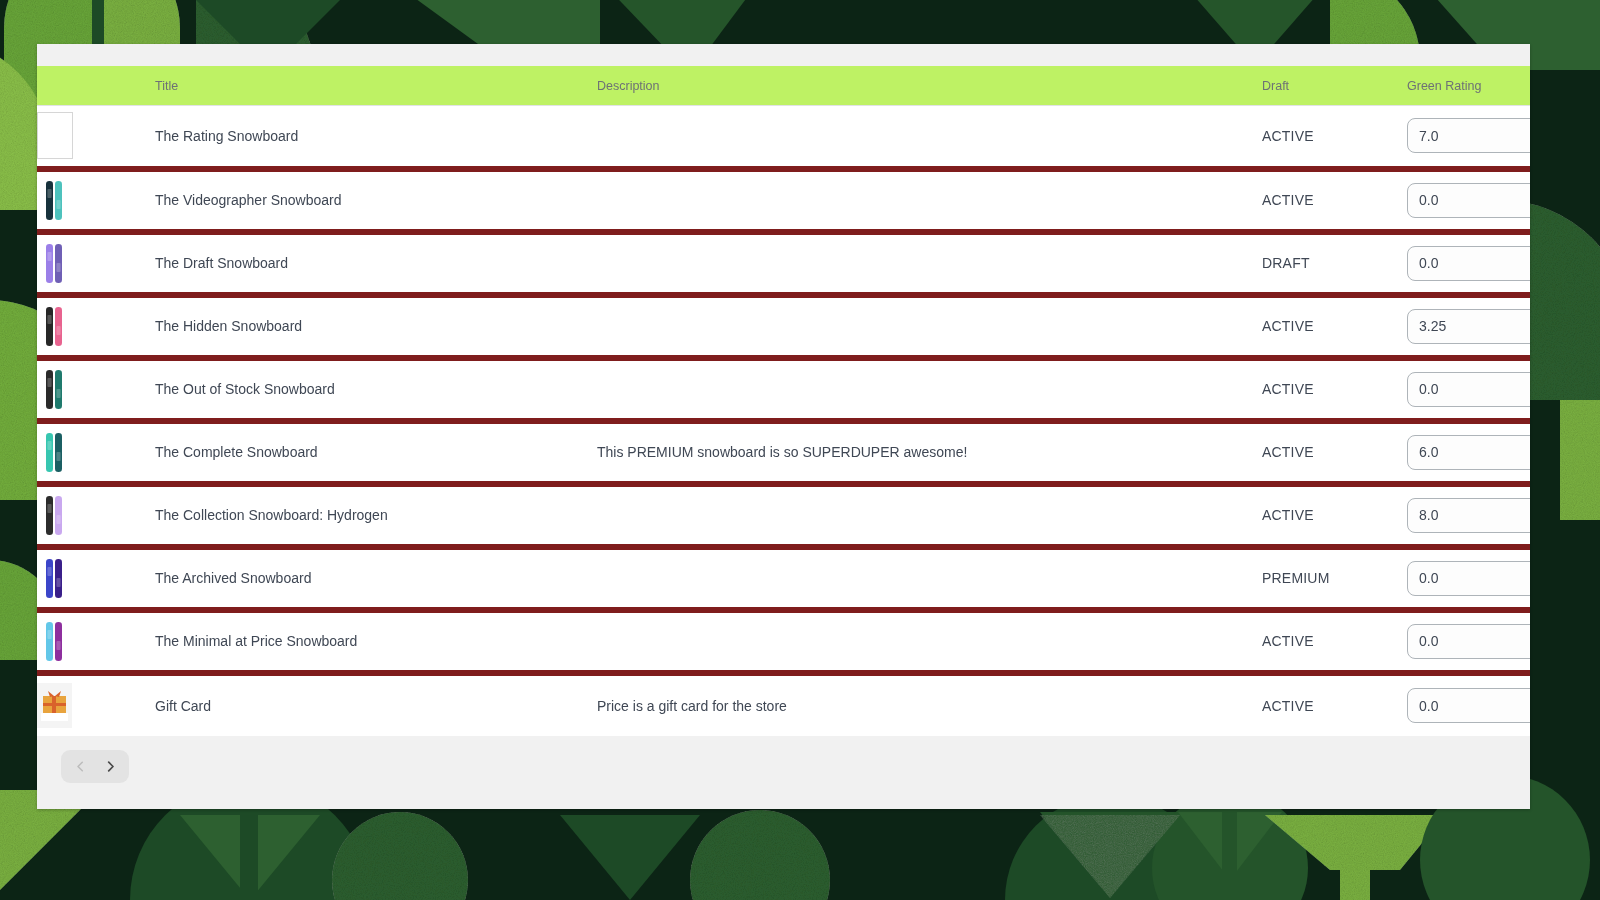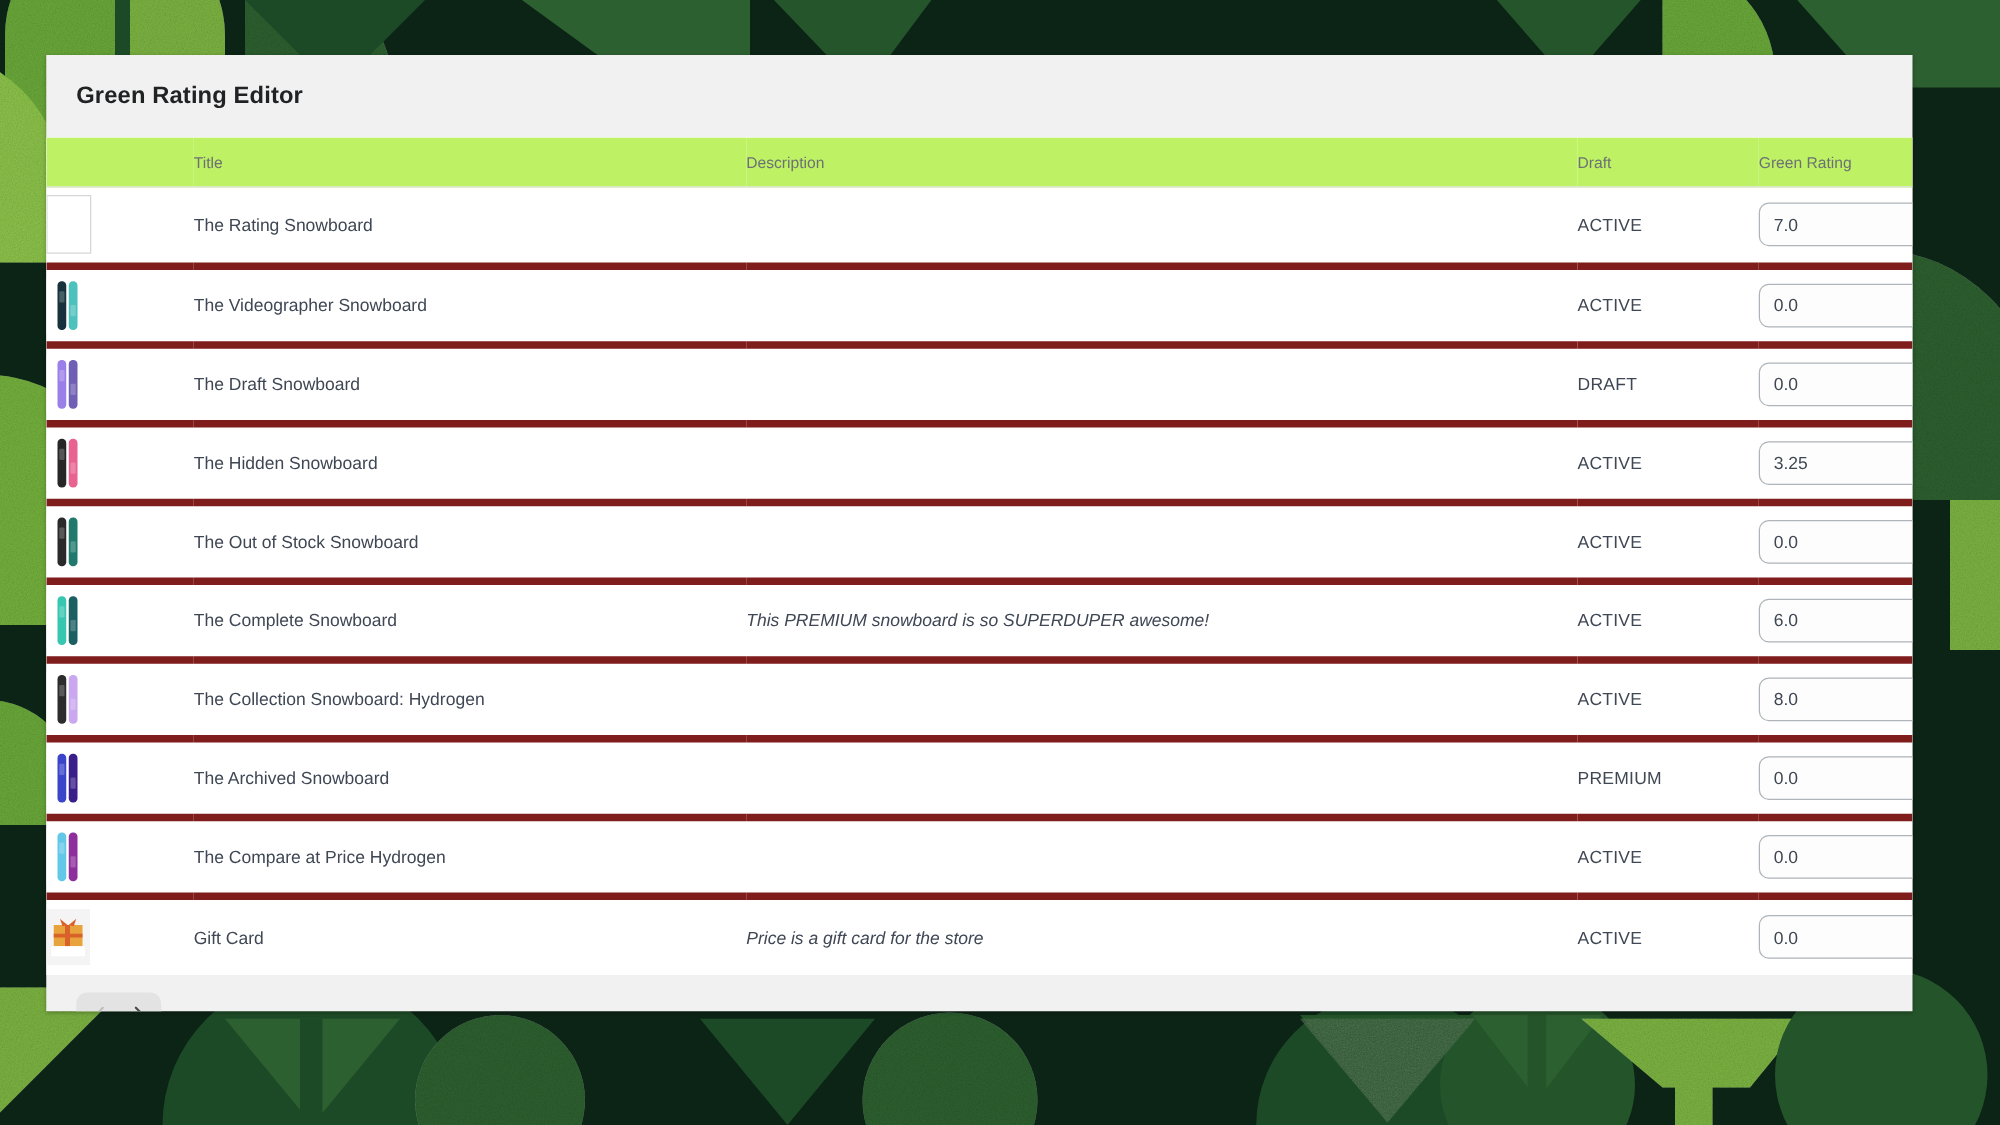--- a/index.html
+++ b/index.html
@@ -92,21 +92,21 @@
 
   table.index-table tbody td {
     font-size: 14px;
     color: #3f4754;
     vertical-align: middle;
     padding: 0;
   }
 
   td.td-thumb { padding-left: 38px; }
   td.td-title { padding-left: 4px; color: #41495a; }
-  td.td-desc  { padding-left: 4px; color: #41495a; font-style: italic; }
+  td.td-desc  { padding-left: 4px; color: #41495a; }
   td.td-status{ padding-left: 4px; color: #41495a; font-size: 13.5px; letter-spacing: .2px; }
   td.td-rating{ padding-left: 4px; }
 
   
   .thumb {
     width: 35px;
     height: 45px;
     display: block;
   }
   .thumb.empty {
@@ -244,21 +244,20 @@
       <rect x="1497" y="812" width="16" height="92" fill="#24542a"></rect>
     </g>
     <g filter="url(#grain)">
       <path d="M1040 815 L1180 815 L1110 898 Z" fill="#2d6030" opacity=".55"></path>
     </g>
   </g>
 </svg>
 
 <div class="card">
 
-  <div class="card-title">Green Rating Editor</div>
 
   <div class="table-wrap">
     <table class="index-table">
       <colgroup>
         <col class="c-thumb">
           <col class="c-title">
           <col class="c-desc">
         <col class="c-status">
           <col class="c-rating">
       </colgroup>
@@ -389,21 +388,21 @@
           <tr>
             <td class="td-thumb">
               <svg class="thumb" viewBox="0 0 35 45">
                 <rect x="0" y="0" width="35" height="45" fill="#ffffff"></rect>
                 <rect x="9" y="3" width="7" height="39" rx="3.3" fill="#63c7e8"></rect>
                 <rect x="18" y="3" width="7" height="39" rx="3.3" fill="#8e2f9e"></rect>
                 <rect x="10.4" y="11" width="4.2" height="9" rx="1" fill="#ffffff" opacity=".22"></rect>
                 <rect x="19.4" y="22" width="4.2" height="9" rx="1" fill="#ffffff" opacity=".22"></rect>
               </svg>
             </td>
-            <td class="td-title">The Compare at Price Hydrogen</td>
+            <td class="td-title">The Minimal at Price Snowboard</td>
             <td class="td-desc"></td>
             <td class="td-status">ACTIVE</td>
             <td class="td-rating"><input class="rating-input" type="text" value="0.0" style=""></td>
           </tr>
           <tr>
             <td class="td-thumb">
               <svg class="thumb" viewBox="0 0 35 45">
                 <rect x="0" y="0" width="35" height="45" fill="#f4f4f4"></rect>
                 <rect x="6" y="13" width="23" height="17" fill="#e8a33d"></rect>
                 <rect x="6" y="20" width="23" height="3" fill="#d9622b"></rect>

